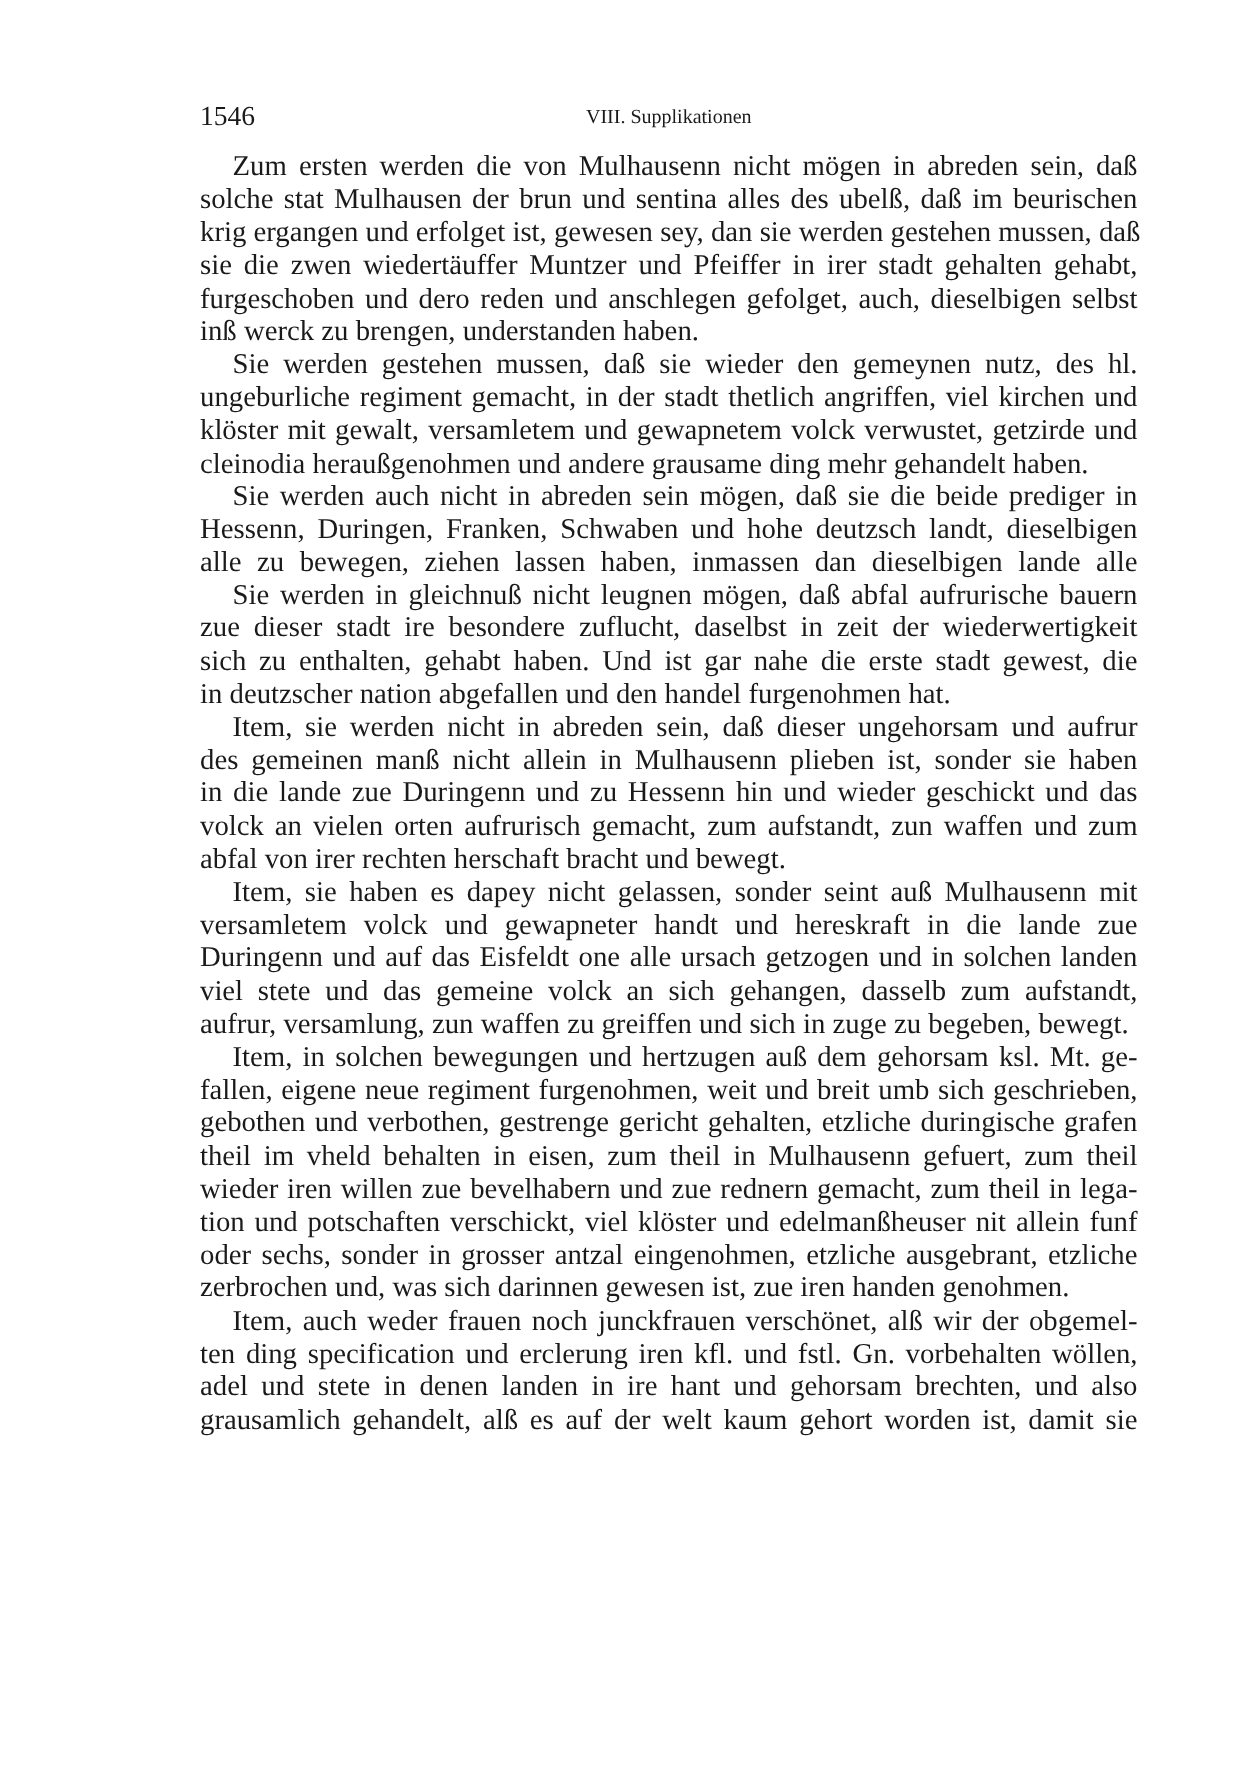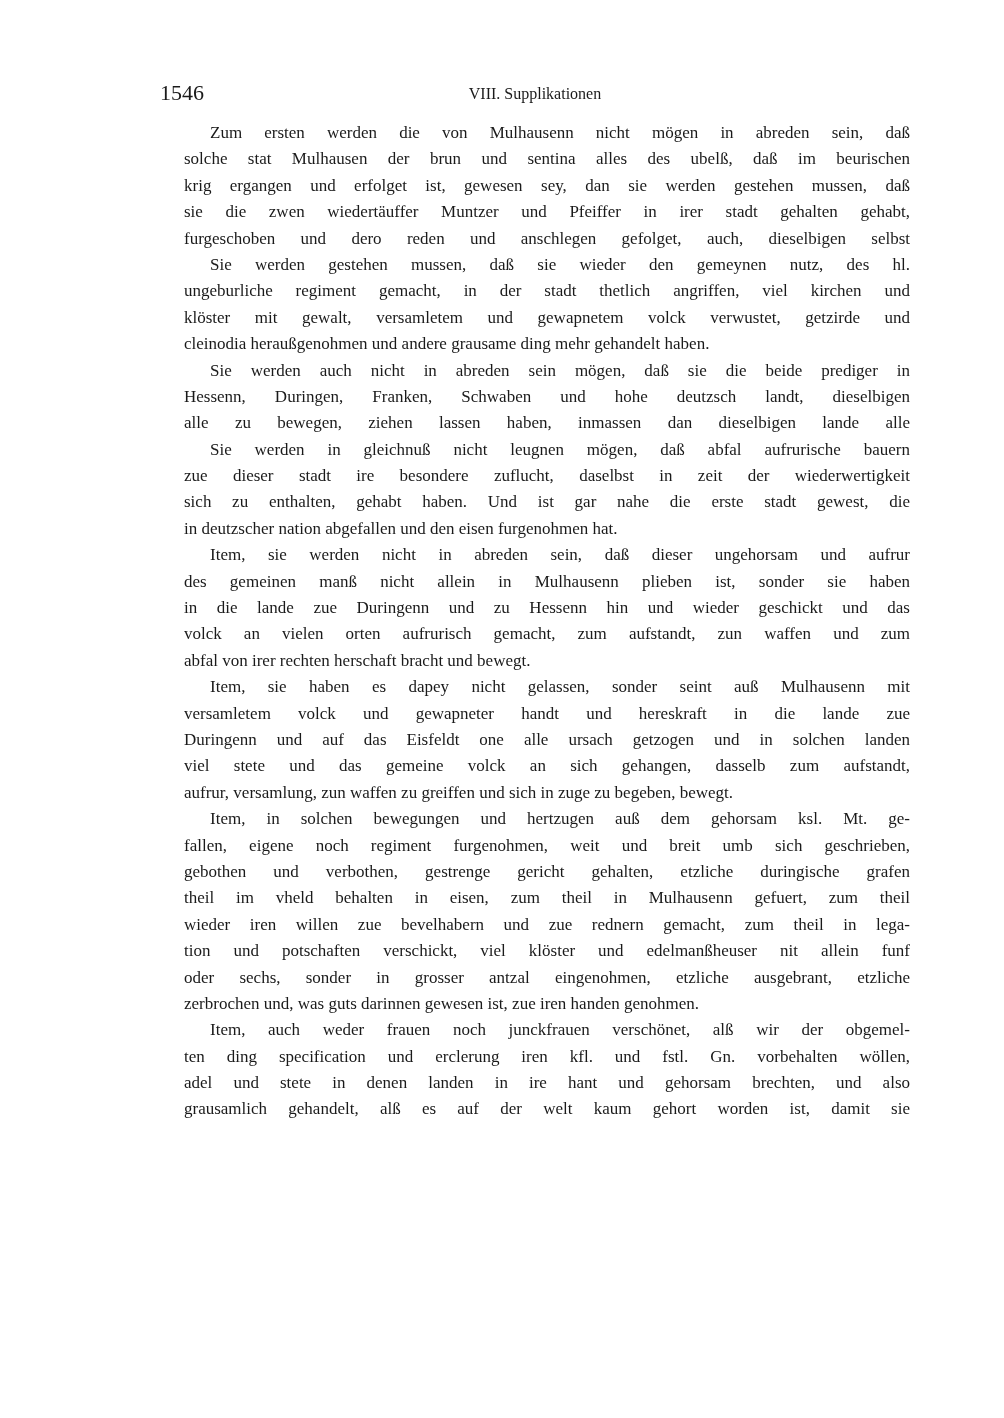--- a/index.html
+++ b/index.html
@@ -48,27 +48,26 @@
       position: absolute;
       top: 120px;
       left: 160px;
       width: 750px;
     }
     .para {
       margin: 0;
     }
     .line {
       display: block;
-      font-size: 17px;
+      font-size: 23px;
       line-height: 26.4px;
       height: 26.4px;
       white-space: nowrap;
       text-align: justify;
       text-align-last: justify;
-      margin-left: 24px;
     }
     .line.first {
       text-indent: 26px;
     }
     .line.last {
       text-align-last: left;
     }
   </style>
 </head>
 <body>
@@ -80,61 +79,62 @@
     <span class="head-title">VIII. Supplikationen</span>
   </div>
 
   <div class="body-text" id="body-text">
       <div class="para">
         <span class="line first">Zum ersten werden die von Mulhausenn nicht mögen in abreden sein, daß</span>
         <span class="line">solche stat Mulhausen der brun und sentina alles des ubelß, daß im beurischen</span>
         <span class="line">krig ergangen und erfolget ist, gewesen sey, dan sie werden gestehen mussen, daß</span>
         <span class="line">sie die zwen wiedertäuffer Muntzer und Pfeiffer in irer stadt gehalten gehabt,</span>
         <span class="line">furgeschoben und dero reden und anschlegen gefolget, auch, dieselbigen selbst</span>
+        <span class="line last">inß werck zu brengen, understanden haben.</span>
       </div>
       <div class="para">
         <span class="line first">Sie werden gestehen mussen, daß sie wieder den gemeynen nutz, des hl.</span>
         <span class="line">ungeburliche regiment gemacht, in der stadt thetlich angriffen, viel kirchen und</span>
         <span class="line">klöster mit gewalt, versamletem und gewapnetem volck verwustet, getzirde und</span>
         <span class="line last">cleinodia heraußgenohmen und andere grausame ding mehr gehandelt haben.</span>
       </div>
       <div class="para">
         <span class="line first">Sie werden auch nicht in abreden sein mögen, daß sie die beide prediger in</span>
         <span class="line">Hessenn, Duringen, Franken, Schwaben und hohe deutzsch landt, dieselbigen</span>
         <span class="line">alle zu bewegen, ziehen lassen haben, inmassen dan dieselbigen lande alle</span>
       </div>
       <div class="para">
         <span class="line first">Sie werden in gleichnuß nicht leugnen mögen, daß abfal aufrurische bauern</span>
         <span class="line">zue dieser stadt ire besondere zuflucht, daselbst in zeit der wiederwertigkeit</span>
         <span class="line">sich zu enthalten, gehabt haben. Und ist gar nahe die erste stadt gewest, die</span>
-        <span class="line last">in deutzscher nation abgefallen und den eisen furgenohmen hat.</span>
+        <span class="line last">in deutzscher nation abgefallen und den handel furgenohmen hat.</span>
       </div>
       <div class="para">
         <span class="line first">Item, sie werden nicht in abreden sein, daß dieser ungehorsam und aufrur</span>
         <span class="line">des gemeinen manß nicht allein in Mulhausenn plieben ist, sonder sie haben</span>
         <span class="line">in die lande zue Duringenn und zu Hessenn hin und wieder geschickt und das</span>
         <span class="line">volck an vielen orten aufrurisch gemacht, zum aufstandt, zun waffen und zum</span>
         <span class="line last">abfal von irer rechten herschaft bracht und bewegt.</span>
       </div>
       <div class="para">
         <span class="line first">Item, sie haben es dapey nicht gelassen, sonder seint auß Mulhausenn mit</span>
         <span class="line">versamletem volck und gewapneter handt und hereskraft in die lande zue</span>
         <span class="line">Duringenn und auf das Eisfeldt one alle ursach getzogen und in solchen landen</span>
         <span class="line">viel stete und das gemeine volck an sich gehangen, dasselb zum aufstandt,</span>
         <span class="line last">aufrur, versamlung, zun waffen zu greiffen und sich in zuge zu begeben, bewegt.</span>
       </div>
       <div class="para">
         <span class="line first">Item, in solchen bewegungen und hertzugen auß dem gehorsam ksl. Mt. ge-</span>
-        <span class="line">fallen, eigene noch regiment furgenohmen, weit und breit umb sich geschrieben,</span>
+        <span class="line">fallen, eigene neue regiment furgenohmen, weit und breit umb sich geschrieben,</span>
         <span class="line">gebothen und verbothen, gestrenge gericht gehalten, etzliche duringische grafen</span>
         <span class="line">theil im vheld behalten in eisen, zum theil in Mulhausenn gefuert, zum theil</span>
         <span class="line">wieder iren willen zue bevelhabern und zue rednern gemacht, zum theil in lega-</span>
         <span class="line">tion und potschaften verschickt, viel klöster und edelmanßheuser nit allein funf</span>
         <span class="line">oder sechs, sonder in grosser antzal eingenohmen, etzliche ausgebrant, etzliche</span>
-        <span class="line last">zerbrochen und, was guts darinnen gewesen ist, zue iren handen genohmen.</span>
+        <span class="line last">zerbrochen und, was sich darinnen gewesen ist, zue iren handen genohmen.</span>
       </div>
       <div class="para">
         <span class="line first">Item, auch weder frauen noch junckfrauen verschönet, alß wir der obgemel-</span>
         <span class="line">ten ding specification und erclerung iren kfl. und fstl. Gn. vorbehalten wöllen,</span>
         <span class="line">adel und stete in denen landen in ire hant und gehorsam brechten, und also</span>
         <span class="line">grausamlich gehandelt, alß es auf der welt kaum gehort worden ist, damit sie</span>
       </div>
     </div>
 
 </div>

